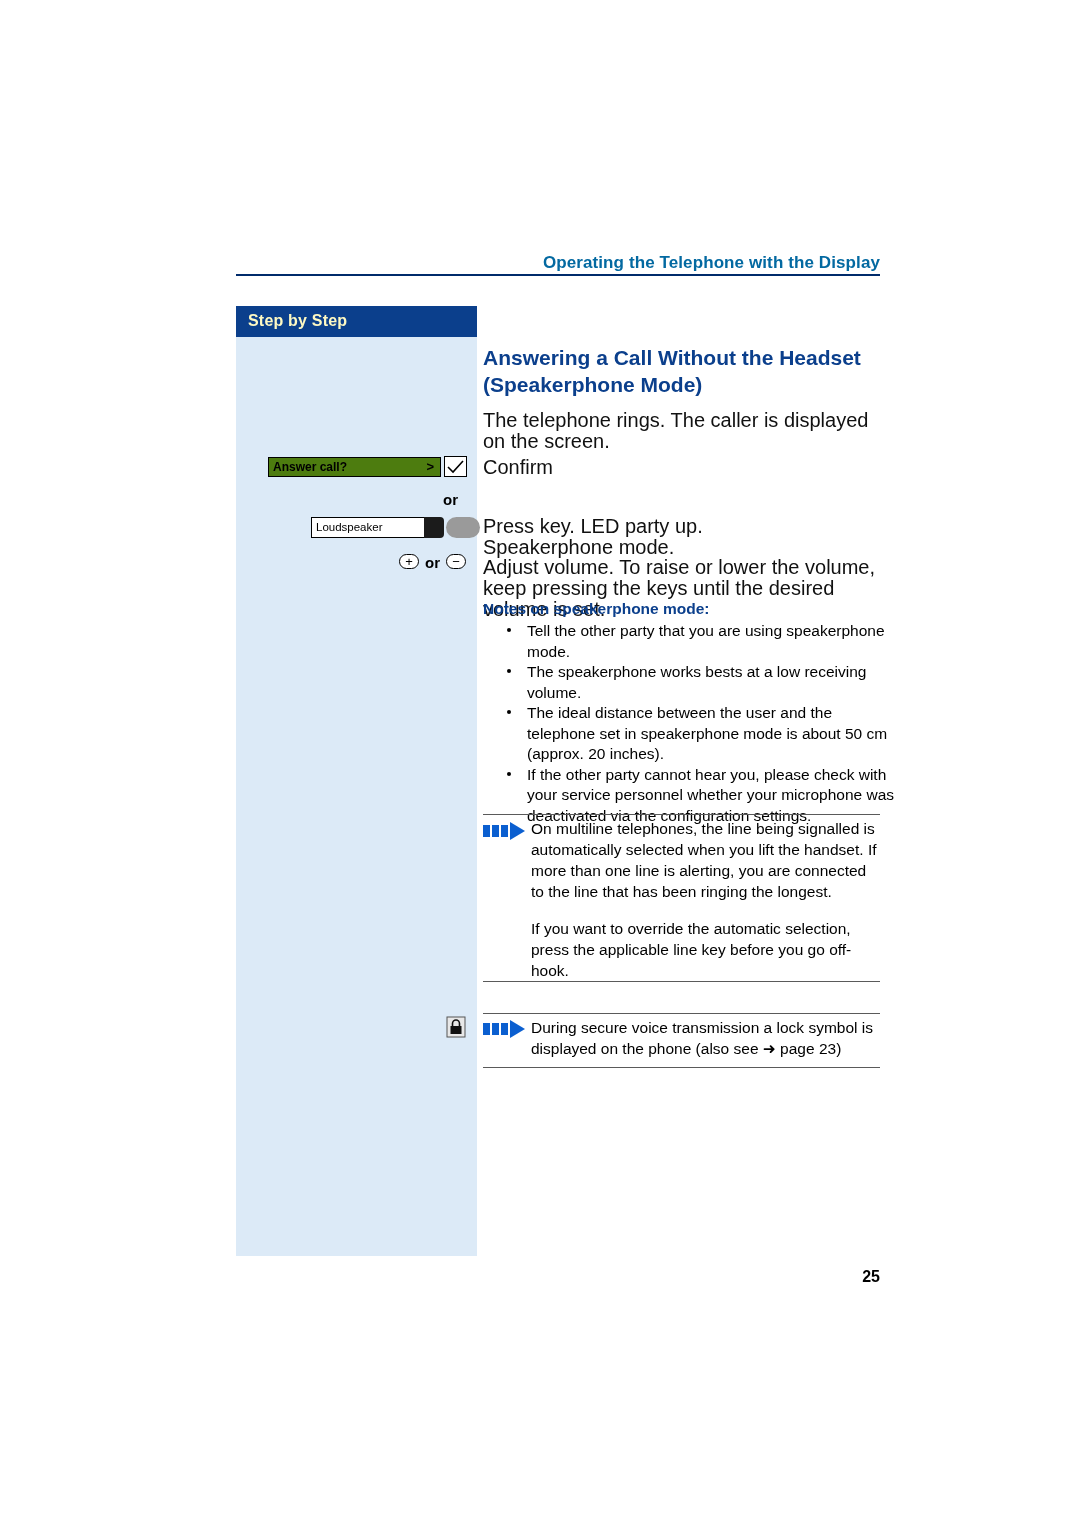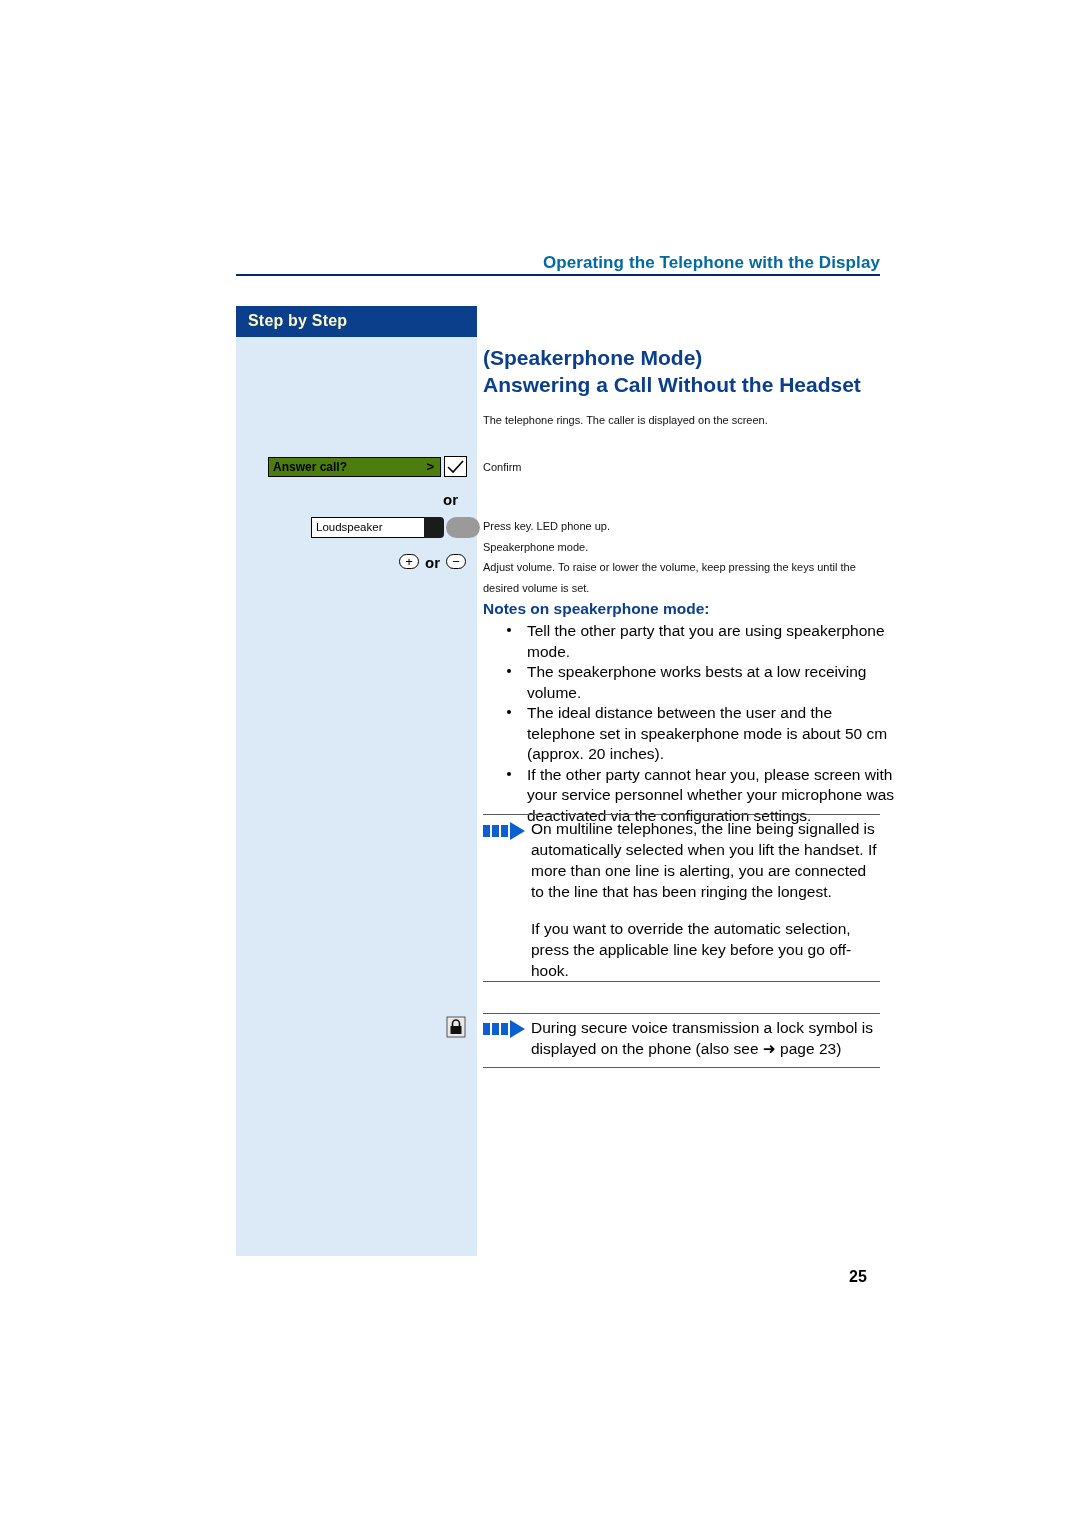--- a/index.html
+++ b/index.html
@@ -79,21 +79,21 @@
     width: 400px;
     font-size: 21px;
     font-weight: bold;
     color: #0b3f8c;
     line-height: 27px;
   }
 
   
   .body-text {
     position: absolute;
-    font-size: 11px;
+    font-size: 20px;
     line-height: 21px;
     color: #111111;
   }
   .p-intro { left: 483px; top: 410px; width: 400px; }
   .p-confirm { left: 483px; top: 457px; width: 300px; }
   .p-press { left: 483px; top: 516px; width: 400px; }
   .p-adjust { left: 483px; top: 557px; width: 400px; }
 
   .notes-title {
     position: absolute;
@@ -280,42 +280,42 @@
     width: 20px;
     height: 22px;
   }
 
   
   .page-number {
     position: absolute;
     left: 836px;
     top: 1268px;
     width: 44px;
-    text-align: center;
+    text-align: right;
     font-size: 16px;
     font-weight: bold;
     color: #000;
   }
 </style>
 </head>
 <body>
 
 <div class="page">
 
   <div class="header-text">Operating the Telephone with the Display</div>
   <div class="header-rule"></div>
 
   <div class="left-col"></div>
   <div class="step-by-step">
     <span>Step by Step</span>
   </div>
 
   <div class="title">
+    <div>Answering a Call Without the Headset</div>
     <div>(Speakerphone Mode)</div>
-    <div>Answering a Call Without the Headset</div>
   </div>
 
   <div class="body-text p-intro">The telephone rings. The caller is displayed on the screen.</div>
 
   <div class="answer-call-box">
     <span class="label">Answer call?</span>
     <span class="arrow">&gt;</span>
   </div>
   <div class="check-key">
     <svg width="18" height="16" viewBox="0 0 18 16" aria-hidden="true">
@@ -326,21 +326,21 @@
 
   <div class="or-1">or</div>
 
   <div class="loud-box">
     <span class="label">Loudspeaker</span>
   </div>
   <div class="loud-tab"></div>
   <div class="loud-oval"></div>
 
   <div class="body-text p-press">
-    <div>Press key. LED phone up.</div>
+    <div>Press key. LED party up.</div>
     <div>Speakerphone mode.</div>
   </div>
 
   <div class="pm-key pm-plus">
     <span class="glyph">+</span>
   </div>
   <div class="or-2">or</div>
   <div class="pm-key pm-minus">
     <span class="glyph">−</span>
   </div>
@@ -357,21 +357,21 @@
     <div class="bullet-row">
       <span class="bullet-dot"></span>
       <span>The speakerphone works bests at a low receiving volume.</span>
     </div>
     <div class="bullet-row">
       <span class="bullet-dot"></span>
       <span>The ideal distance between the user and the telephone set in speakerphone mode is about 50 cm (approx. 20 inches).</span>
     </div>
     <div class="bullet-row">
       <span class="bullet-dot"></span>
-      <span>If the other party cannot hear you, please screen with your service personnel whether your microphone was deactivated via the configuration settings.</span>
+      <span>If the other party cannot hear you, please check with your service personnel whether your microphone was deactivated via the configuration settings.</span>
     </div>
   </div>
 
   <div class="rule rule-a"></div>
   <div class="arrow-icon arrow-1">
     <svg width="44" height="18" viewBox="0 0 44 18" aria-hidden="true">
       <path d="M0 3 h7 v12 h-7 z" fill="#0b5fd0"></path>
       <path d="M9 3 h7 v12 h-7 z" fill="#0b5fd0"></path>
       <path d="M18 3 h7 v12 h-7 z" fill="#0b5fd0"></path>
       <path d="M27 0 L42 9 L27 18 z" fill="#0b5fd0"></path>

